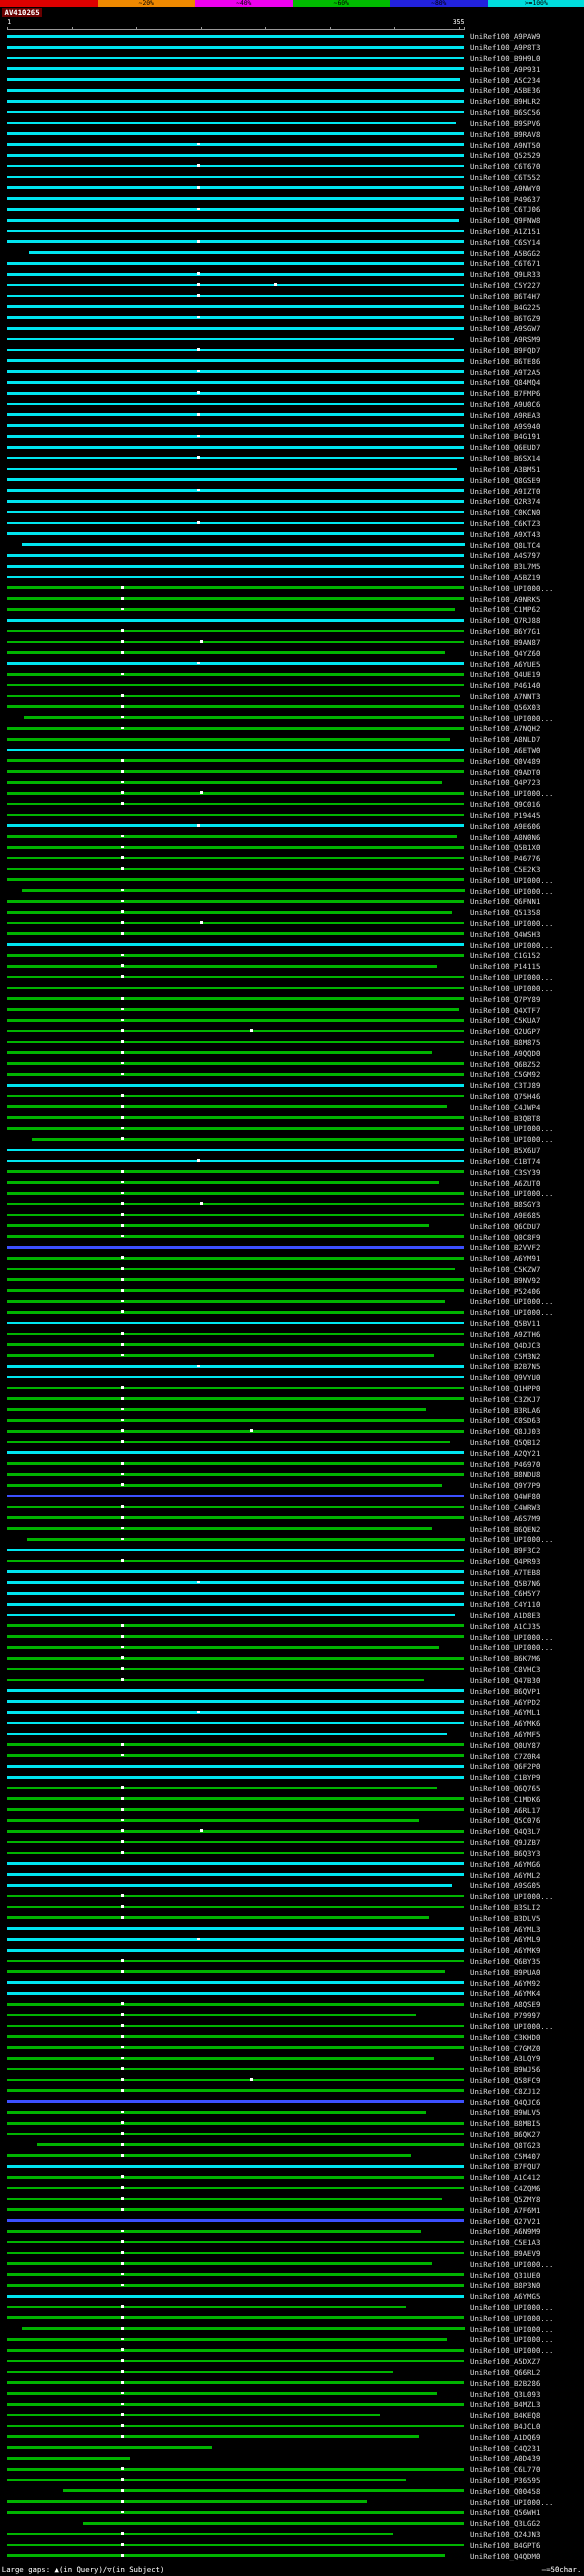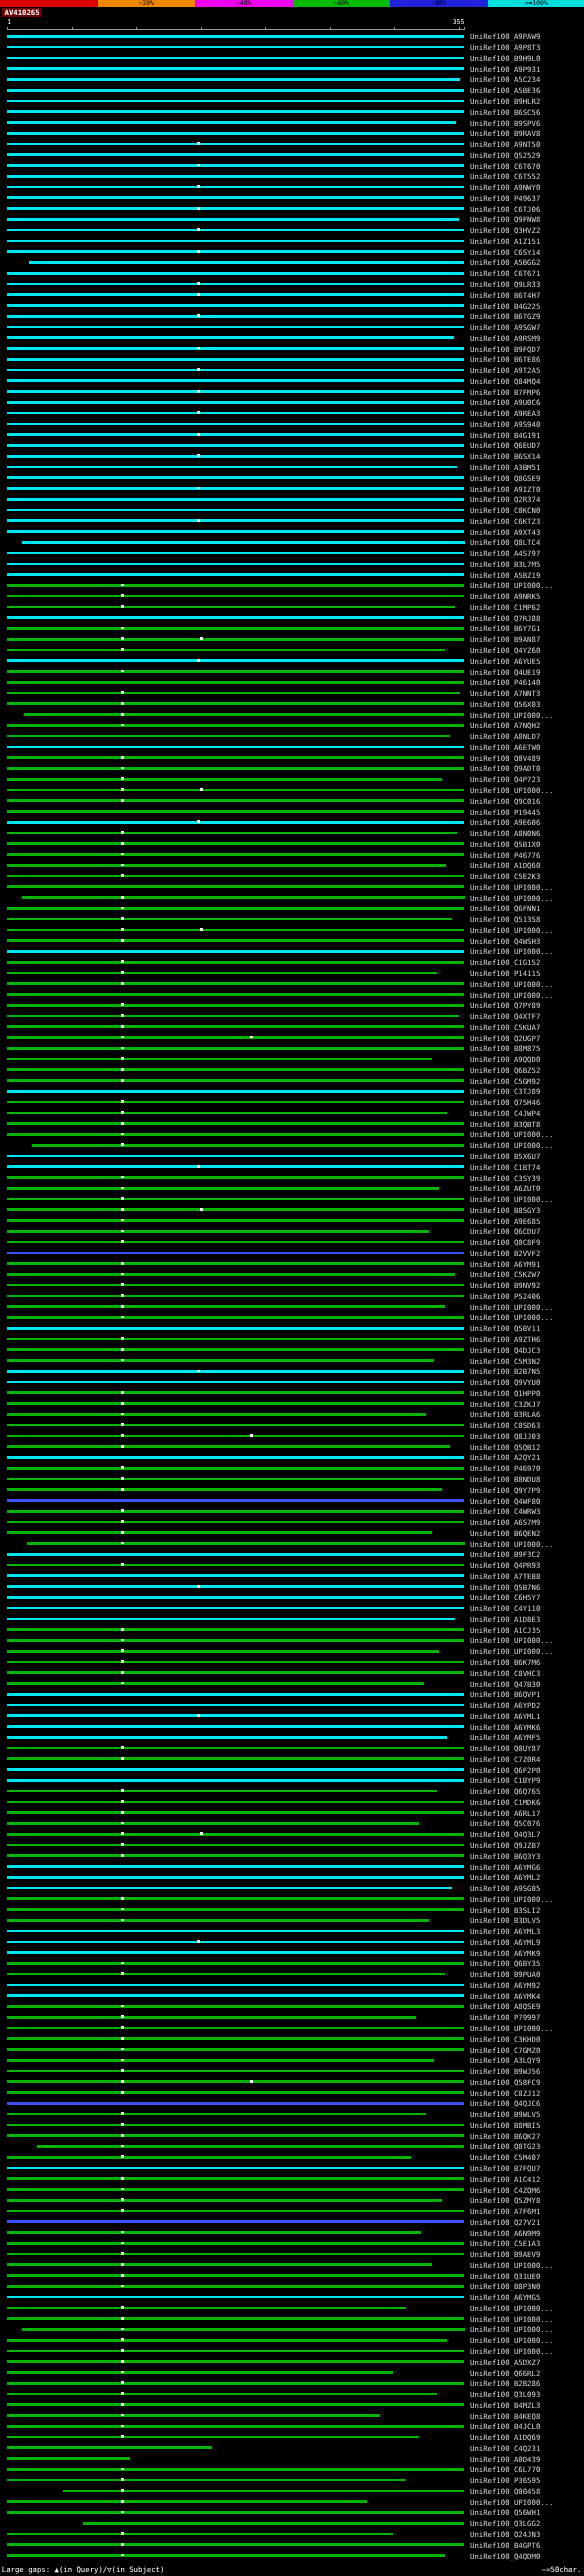--- a/index.html
+++ b/index.html
@@ -154,25 +154,20 @@
       <div class="bar" style="left: 7.3px; width: 457px; background: rgb(0, 230, 240);"></div>
       <div class="marker" style="left: 197px; background: rgb(255, 255, 255);"></div>
       <div class="rlabel">UniRef100_C6TJ06</div>
     </div>
     <div class="row">
       <div class="bar" style="left: 7.3px; width: 452px; background: rgb(0, 230, 240);"></div>
       <div class="rlabel">UniRef100_Q9FNW8</div>
     </div>
     <div class="row">
       <div class="bar" style="left: 7.3px; width: 457px; background: rgb(0, 230, 240);"></div>
-      <div class="marker" style="left: 197px; background: rgb(255, 255, 255);"></div>
-      <div class="rlabel">UniRef100_Q3HVZ2</div>
-    </div>
-    <div class="row">
-      <div class="bar" style="left: 7.3px; width: 457px; background: rgb(0, 230, 240);"></div>
       <div class="rlabel">UniRef100_A1Z151</div>
     </div>
     <div class="row">
       <div class="bar" style="left: 7.3px; width: 457px; background: rgb(0, 230, 240);"></div>
       <div class="marker" style="left: 197px; background: rgb(255, 255, 255);"></div>
       <div class="rlabel">UniRef100_C6SY14</div>
     </div>
     <div class="row">
       <div class="bar" style="left: 29px; width: 435px; background: rgb(0, 230, 240);"></div>
       <div class="rlabel">UniRef100_A5BGG2</div>
@@ -182,20 +177,26 @@
       <div class="rlabel">UniRef100_C6T671</div>
     </div>
     <div class="row">
       <div class="bar" style="left: 7.3px; width: 457px; background: rgb(0, 230, 240);"></div>
       <div class="marker" style="left: 197px; background: rgb(255, 255, 255);"></div>
       <div class="rlabel">UniRef100_Q9LR33</div>
     </div>
     <div class="row">
       <div class="bar" style="left: 7.3px; width: 457px; background: rgb(0, 230, 240);"></div>
       <div class="marker" style="left: 197px; background: rgb(255, 255, 255);"></div>
+      <div class="marker" style="left: 274px; background: rgb(255, 255, 255);"></div>
+      <div class="rlabel">UniRef100_C5Y227</div>
+    </div>
+    <div class="row">
+      <div class="bar" style="left: 7.3px; width: 457px; background: rgb(0, 230, 240);"></div>
+      <div class="marker" style="left: 197px; background: rgb(255, 255, 255);"></div>
       <div class="rlabel">UniRef100_B6T4H7</div>
     </div>
     <div class="row">
       <div class="bar" style="left: 7.3px; width: 457px; background: rgb(0, 230, 240);"></div>
       <div class="rlabel">UniRef100_B4G225</div>
     </div>
     <div class="row">
       <div class="bar" style="left: 7.3px; width: 457px; background: rgb(0, 230, 240);"></div>
       <div class="marker" style="left: 197px; background: rgb(255, 255, 255);"></div>
       <div class="rlabel">UniRef100_B6TGZ9</div>
@@ -423,25 +424,20 @@
     </div>
     <div class="row">
       <div class="bar" style="left: 7.3px; width: 457px; background: rgb(0, 180, 0);"></div>
       <div class="marker" style="left: 121px; background: rgb(255, 255, 255);"></div>
       <div class="rlabel">UniRef100_Q5B1X0</div>
     </div>
     <div class="row">
       <div class="bar" style="left: 7.3px; width: 457px; background: rgb(0, 180, 0);"></div>
       <div class="marker" style="left: 121px; background: rgb(255, 255, 255);"></div>
       <div class="rlabel">UniRef100_P46776</div>
-    </div>
-    <div class="row">
-      <div class="bar" style="left: 7.3px; width: 439px; background: rgb(0, 180, 0);"></div>
-      <div class="marker" style="left: 121px; background: rgb(255, 255, 255);"></div>
-      <div class="rlabel">UniRef100_A1DQ60</div>
     </div>
     <div class="row">
       <div class="bar" style="left: 7.3px; width: 457px; background: rgb(0, 180, 0);"></div>
       <div class="marker" style="left: 121px; background: rgb(255, 255, 255);"></div>
       <div class="rlabel">UniRef100_C5E2K3</div>
     </div>
     <div class="row">
       <div class="bar" style="left: 7.3px; width: 457px; background: rgb(0, 180, 0);"></div>
       <div class="rlabel">UniRef100_UPI000...</div>
     </div>

